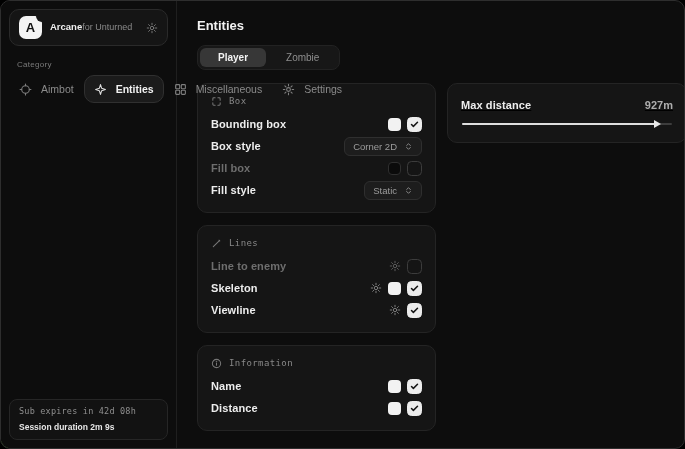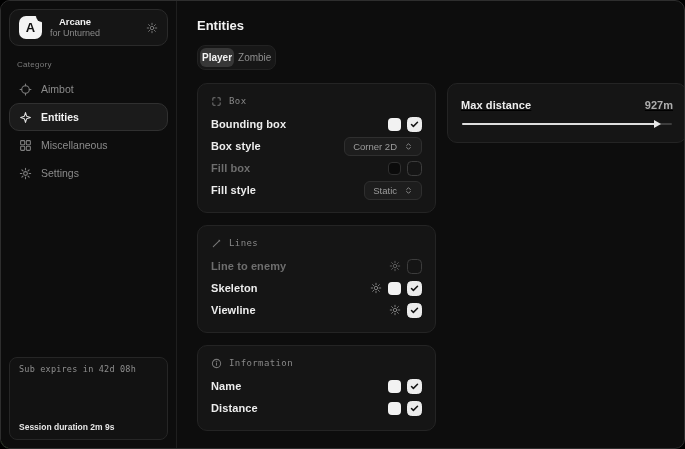--- a/index.html
+++ b/index.html
@@ -7,37 +7,37 @@
   .window {
     position:relative; width:685px; height:449px; background:#0d0d0d;
     border:1px solid #2e2e2e; border-radius:10px; overflow:hidden; display:flex;
   }
   .corner-artifact { position:absolute; left:-3px; bottom:-3px; width:10px; height:10px; background:#4d7a35; border-radius:2px; z-index:0; }
   
   .sidebar { position:relative; z-index:1; width:176px; flex:0 0 176px; background:#0d0d0d; border-right:1px solid #1f1f1f; display:flex; flex-direction:column; padding:8px; }
   .brand-card { height:37px; flex:0 0 37px; background:#151515; border:1px solid #2a2a2a; border-radius:10px; display:flex; align-items:center; gap:8px; padding:0 9px; }
   .logo { position:relative; width:23px; height:23px; background:#f4f4f4; border-radius:7px; display:flex; align-items:center; justify-content:center; font-weight:700; font-size:13px; color:#111; }
   .logo::after { content:""; position:absolute; top:-1px; right:-1px; width:7px; height:7px; background:#151515; border-bottom-left-radius:6px; }
-  .brand-text { display:flex; flex-direction:column; line-height:1.15;align-items:center; }
+  .brand-text { display:flex; line-height:1.15;align-items:center; }
   .brand-title { font-size:9.5px; font-weight:700; color:#f0f0f0; }
   .brand-sub { font-size:9px; color:#8a8a8a; }
   .brand-gear { margin-left:auto; color:#777; display:flex; }
   .category { font-size:8px; color:#7b7b7b; margin:14px 0 6px 8px; letter-spacing:.3px; }
-  .nav { display:flex; flex-direction:column; }
+  .nav { display:flex; flex-direction:row; }
   .nav-item { height:28px; display:flex; align-items:center; gap:9px; padding:0 9px; border-radius:10px; border:1px solid transparent; color:#8b8b8b; font-size:10.5px; cursor:default; }
   .nav-item.selected { background:#1b1b1b; border-color:#303030; color:#f2f2f2; font-weight:600; }
   .nav-item .nicon { display:flex; color:inherit; opacity:.9; }
-  .sidebar-footer { margin-top:auto; background:#121212; border:1px solid #262626; border-radius:8px; padding:6px 9px 7px; display:flex; flex-direction:column; gap:16px; }
+  .sidebar-footer { margin-top:auto; background:#121212; border:1px solid #262626; border-radius:8px; padding:6px 9px 7px; display:flex; flex-direction:column; gap:6px; }
   .foot-line1 { font-family:"DejaVu Sans Mono", monospace; font-size:8.5px; color:#8f8f8f; letter-spacing:.2px; white-space:nowrap; }
-  .foot-line2 { font-size:8.5px; font-weight:700; color:#e6e6e6; white-space:nowrap;margin-top:32px; }
+  .foot-line2 { font-size:8.5px; font-weight:700; color:#e6e6e6; white-space:nowrap; }
   
   .main { flex:1; padding:17px 12px 12px 20px; display:flex; flex-direction:column; }
   .main-title { font-size:13px; font-weight:700; color:#f2f2f2; }
   .tabs { display:inline-flex; width:fit-content; background:#171717; border:1px solid #222; border-radius:8px; padding:2px; margin-top:12px; gap:2px; }
-  .tab { padding:4px 2px; border-radius:6px; font-size:10px; color:#8e8e8e; cursor:default; }
+  .tab { padding:4px 18px; border-radius:6px; font-size:10px; color:#8e8e8e; cursor:default; }
   .tab.selected { background:#373737; color:#f3f3f3; font-weight:600; }
   .content { display:flex; gap:11px; margin-top:13px; align-items:flex-start; }
   .col-left { width:239px; display:flex; flex-direction:column; gap:12px; }
   .col-right { width:240px; }
   .card { background:#151515; border:1px solid #242424; border-radius:10px; padding:9px 13px 11px; }
   .card-header { display:flex; align-items:center; gap:7px; height:16px; color:#888; font-family:"DejaVu Sans Mono", monospace; font-size:9px; letter-spacing:.4px; margin-bottom:4px; }
   .card-header .hicon { display:flex; opacity:.85; }
   .row { height:22px; display:flex; align-items:center; }
   .row-label { font-size:11px; font-weight:600; color:#ededed; letter-spacing:.1px; }
   .row.dim .row-label { color:#6e6e6e; }

